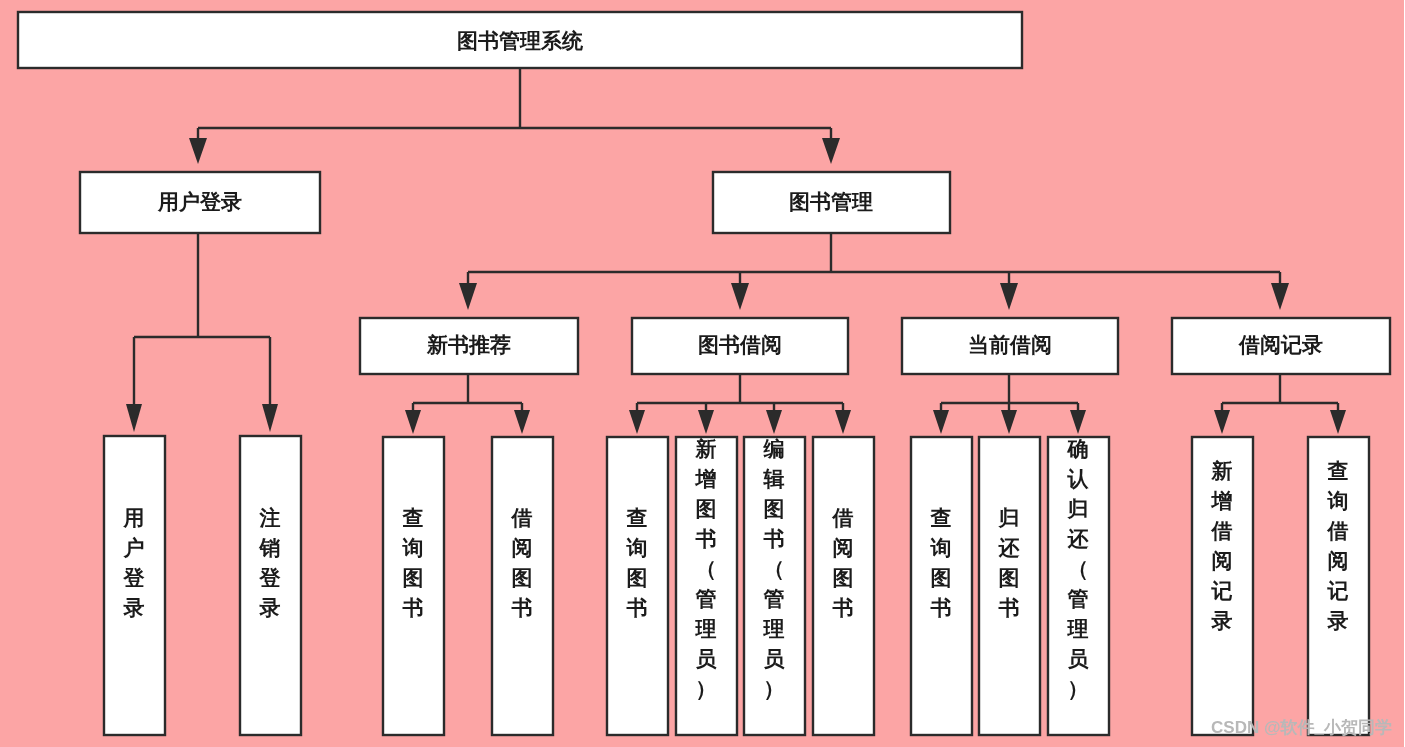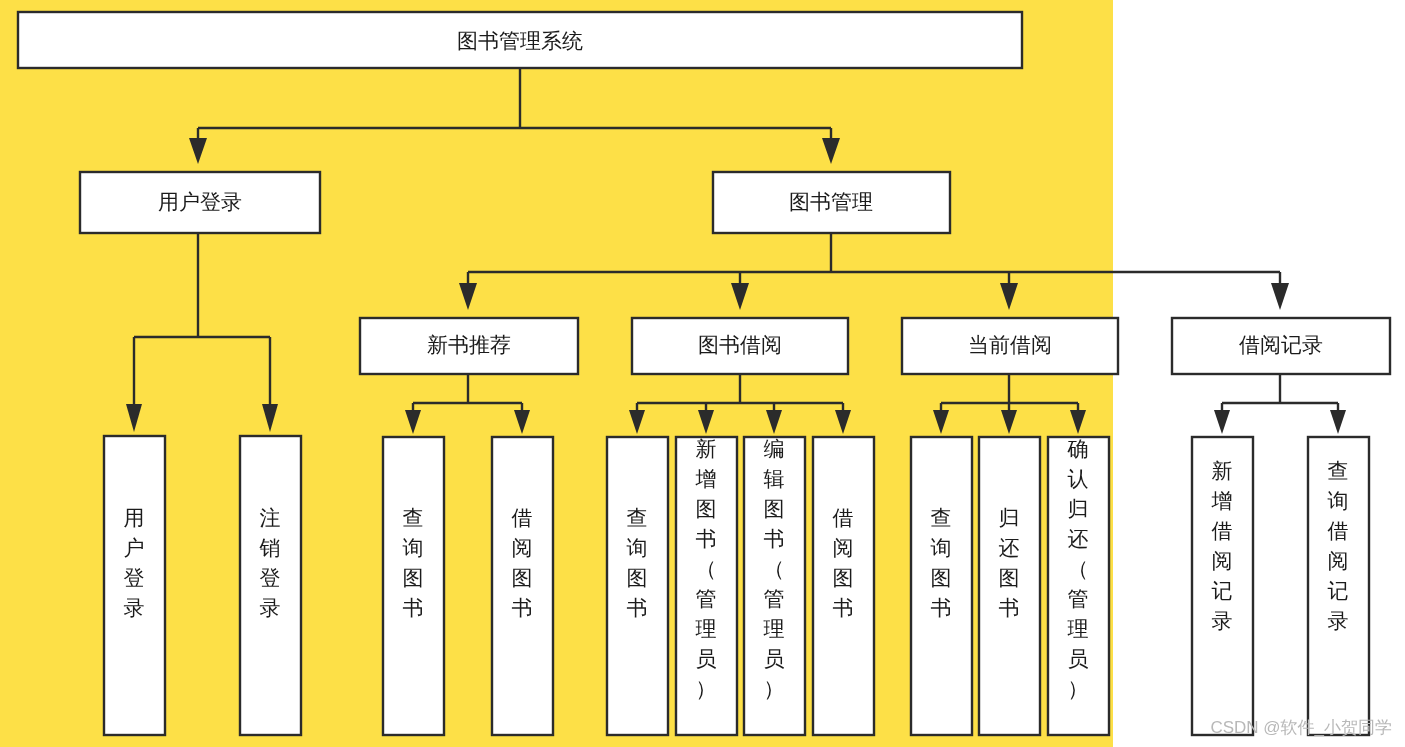--- a/index.html
+++ b/index.html
@@ -8,23 +8,24 @@
     background: #ffffff;
   }
   body {
     width: 1405px;
     height: 747px;
     font-family: "Liberation Sans", "DejaVu Sans", sans-serif;
     overflow: hidden;
   }
   #diagram-root {
     position: relative;
-    width: 1113px;
+    width: 1404px;
     height: 747px;
-    background: #fde047;
+    background: #fca5a5;
+    font-weight: bold;
   }
   svg.diagram-canvas {
     position: absolute;
     top: 0;
     left: 0;
     width: 1405px;
     height: 747px;
     display: block;
   }
   .node-box {

